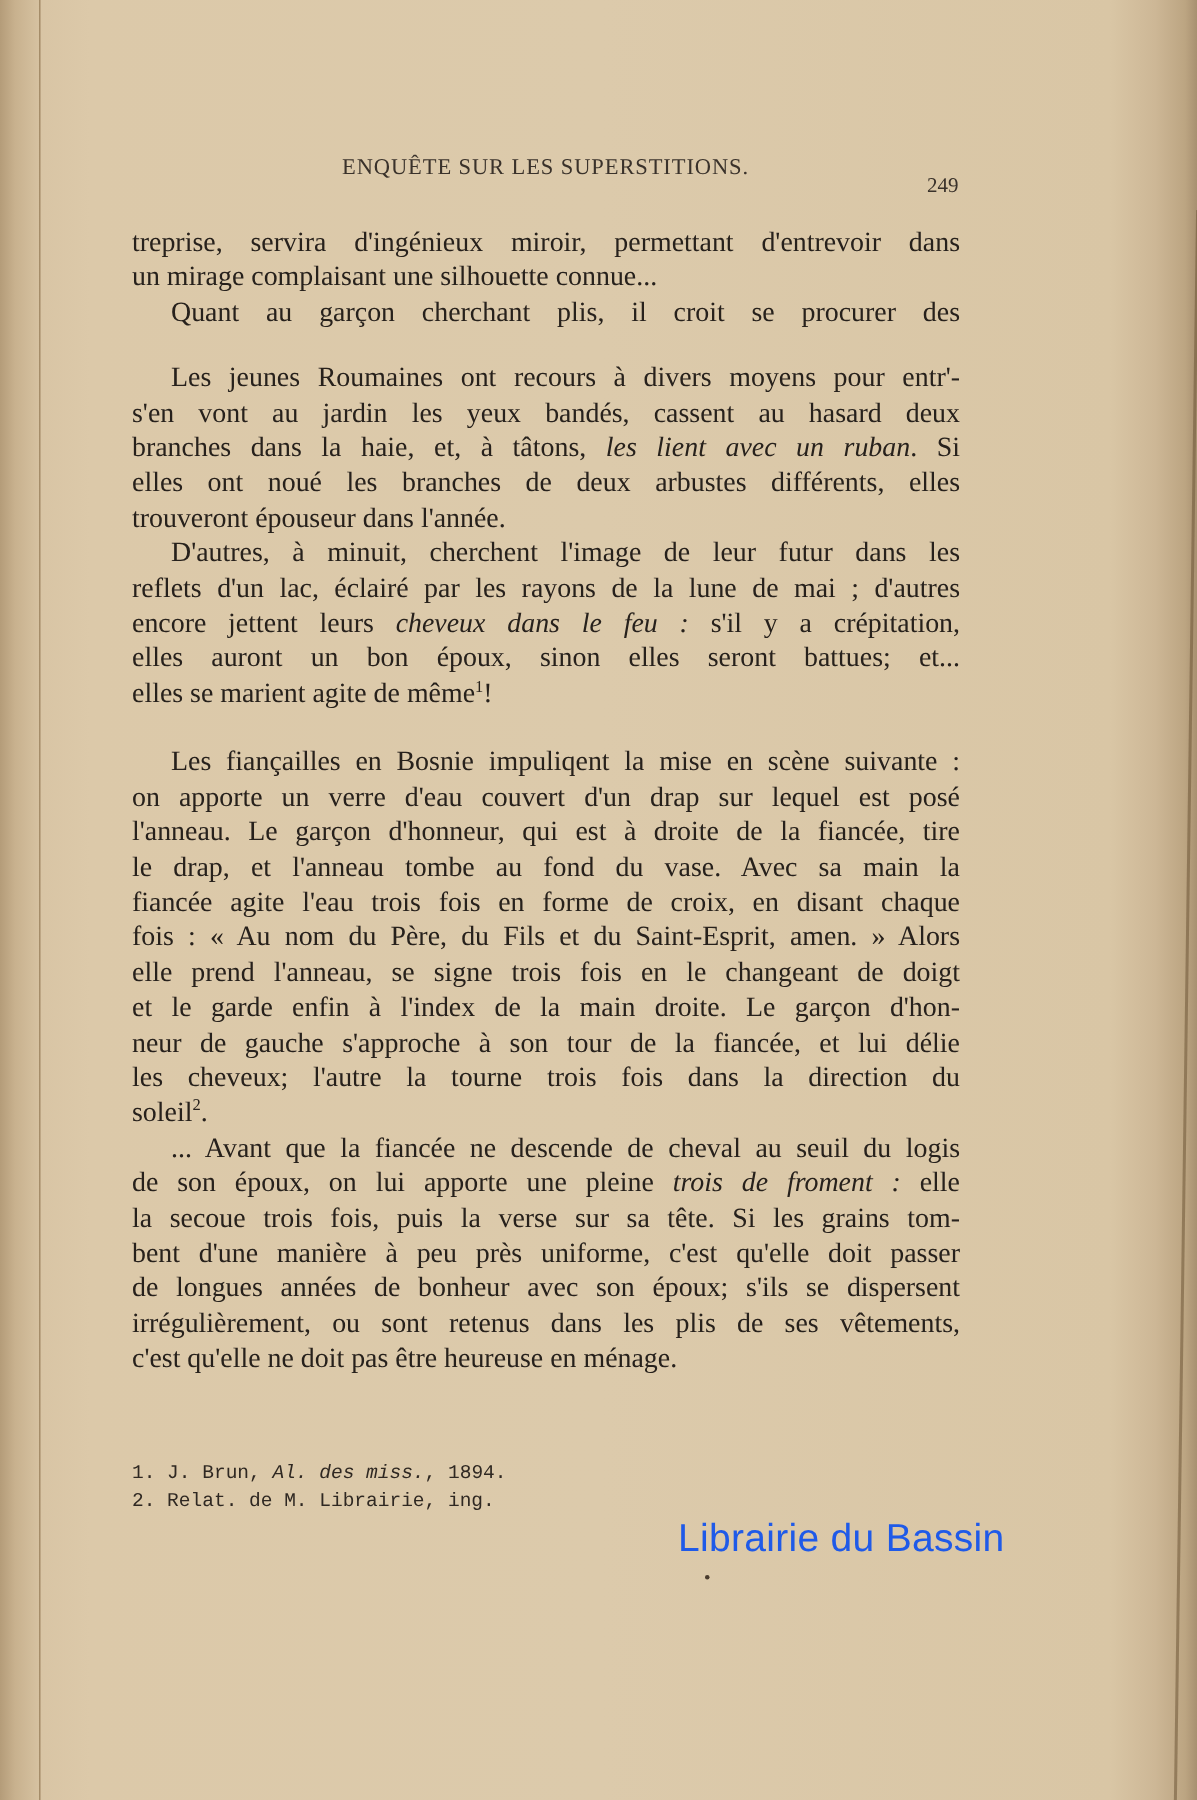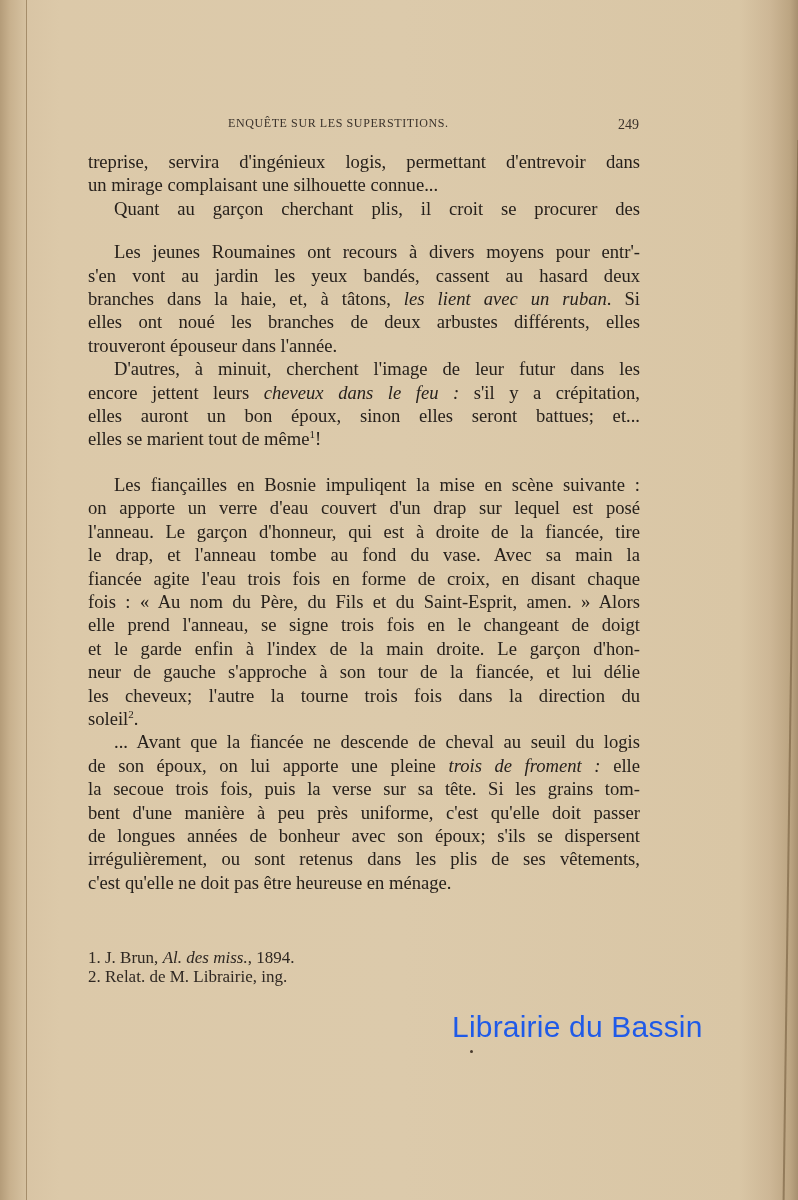--- a/index.html
+++ b/index.html
@@ -16,79 +16,80 @@
     position:absolute; left:0; top:0; width:26px; height:1200px;
     background: linear-gradient(90deg, #b49c79 0px, #c8b18e 10px, #d6c2a1 26px);
     border-right:1px solid rgba(120,95,60,0.25);
   }
   .right-edge {
     position:absolute; right:6px; top:140px; width:2px; height:1060px;
     background:rgba(110,85,55,0.55);
     transform: rotate(0.8deg);
   }
   .header {
-    position:absolute; left:228px; top:116px; width:420px;
-    font-size:12px; letter-spacing:0.6px; color:#3a322b;
+    position:absolute; left:228px; top:104px; width:420px;
+    font-size:15px; letter-spacing:0.6px; color:#3a322b;
     font-family:"Liberation Serif", serif;
   }
   .pagenum {
     position:absolute; left:618px; top:117px; font-size:14px; color:#3a322b;
     font-family:"Liberation Serif", serif;
   }
   .body {
     position:absolute; left:88px; top:150px; width:552px;
     font-size:18.6px; line-height:23.4px; color:#27211c;
     font-family:"Liberation Serif", serif;
     text-align:justify;
   }
   .line { display:block; white-space:nowrap; text-align-last:justify; text-align:justify; }
   .line.last { text-align-last:left; }
   .indent { padding-left:26px; }
   .gap { height:20px; }
   .gap2 { height:22px; }
   i { font-style:italic; }
   sup { font-size:11px; vertical-align:7px; line-height:0; }
   .notes {
-    position:absolute; left:88px; top:948px; font-size:17px; line-height:19px;
-    color:#2f2822; font-family:Liberation Serif, serif;
+    position:absolute; left:88px; top:972px; font-size:13px; line-height:19px;
+    color:#2f2822; font-family:Liberation Mono, monospace;
   }
   .watermark {
-    position:absolute; left:452px; top:1010px; font-size:30px; color:#1f5ae8;
+    position:absolute; left:452px; top:1010px; font-size:26px; color:#1f5ae8;
     font-family:"Liberation Sans", sans-serif; letter-spacing:0.2px;
   }
   .dot { position:absolute; left:470px; top:1050px; width:3px; height:3px; background:#4a3c2e; border-radius:50%; }
 </style>
 </head>
 <body>
 
 <div class="page">
   <div class="left-edge"></div>
   <div class="right-edge"></div>
 
   <div class="header">ENQUÊTE SUR LES SUPERSTITIONS.</div>
   <div class="pagenum">249</div>
 
   <div class="body">
 
-    <span class="line"><span>treprise, servira d'ingénieux logis, permettant d'entrevoir dans</span></span>
+    <span class="line"><span>treprise, servira d'ingénieux miroir, permettant d'entrevoir dans</span></span>
     <span class="line last"><span>un mirage complaisant une silhouette connue...</span></span>
 
     <span class="line indent"><span>Quant au garçon cherchant plis, il croit se procurer des</span></span>
     <div class="gap"></div>
 
     <span class="line indent"><span>Les jeunes Roumaines ont recours à divers moyens pour entr'-</span></span>
     <span class="line"><span>s'en vont au jardin les yeux bandés, cassent au hasard deux</span></span>
     <span class="line"><span>branches dans la haie, et, à tâtons, </span><i>les lient avec un ruban</i><span>. Si</span></span>
     <span class="line"><span>elles ont noué les branches de deux arbustes différents, elles</span></span>
     <span class="line last"><span>trouveront épouseur dans l'année.</span></span>
 
     <span class="line indent"><span>D'autres, à minuit, cherchent l'image de leur futur dans les</span></span>
+    <span class="line"><span>reflets d'un lac, éclairé par les rayons de la lune de mai ; d'autres</span></span>
     <span class="line"><span>encore jettent leurs </span><i>cheveux dans le feu :</i><span> s'il y a crépitation,</span></span>
     <span class="line"><span>elles auront un bon époux, sinon elles seront battues; et...</span></span>
-    <span class="line last"><span>elles se marient tout de même</span><sup>1</sup><span>!</span></span>
+    <span class="line last"><span>elles se marient agite de même</span><sup>1</sup><span>!</span></span>
     <div class="gap2"></div>
 
     <span class="line indent"><span>Les fiançailles en Bosnie impuliqent la mise en scène suivante :</span></span>
     <span class="line"><span>on apporte un verre d'eau couvert d'un drap sur lequel est posé</span></span>
     <span class="line"><span>l'anneau. Le garçon d'honneur, qui est à droite de la fiancée, tire</span></span>
     <span class="line"><span>le drap, et l'anneau tombe au fond du vase. Avec sa main la</span></span>
     <span class="line"><span>fiancée agite l'eau trois fois en forme de croix, en disant chaque</span></span>
     <span class="line"><span>fois : « Au nom du Père, du Fils et du Saint-Esprit, amen. » Alors</span></span>
     <span class="line"><span>elle prend l'anneau, se signe trois fois en le changeant de doigt</span></span>
     <span class="line"><span>et le garde enfin à l'index de la main droite. Le garçon d'hon-</span></span>

